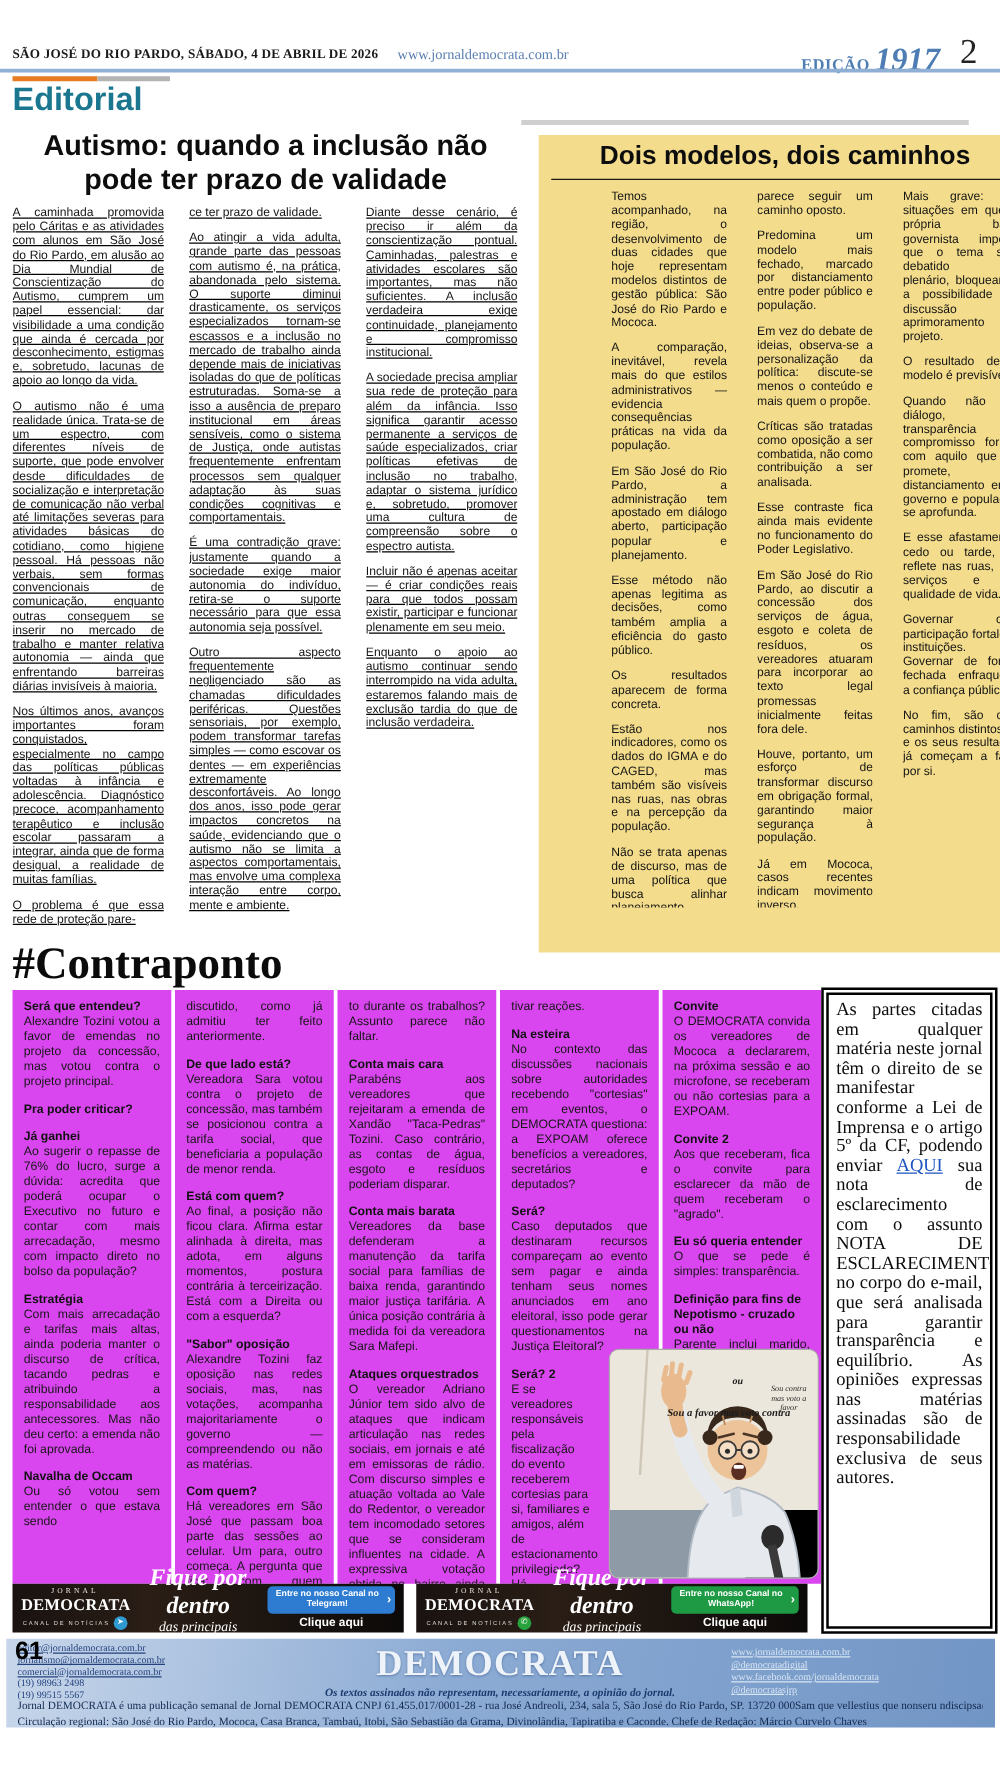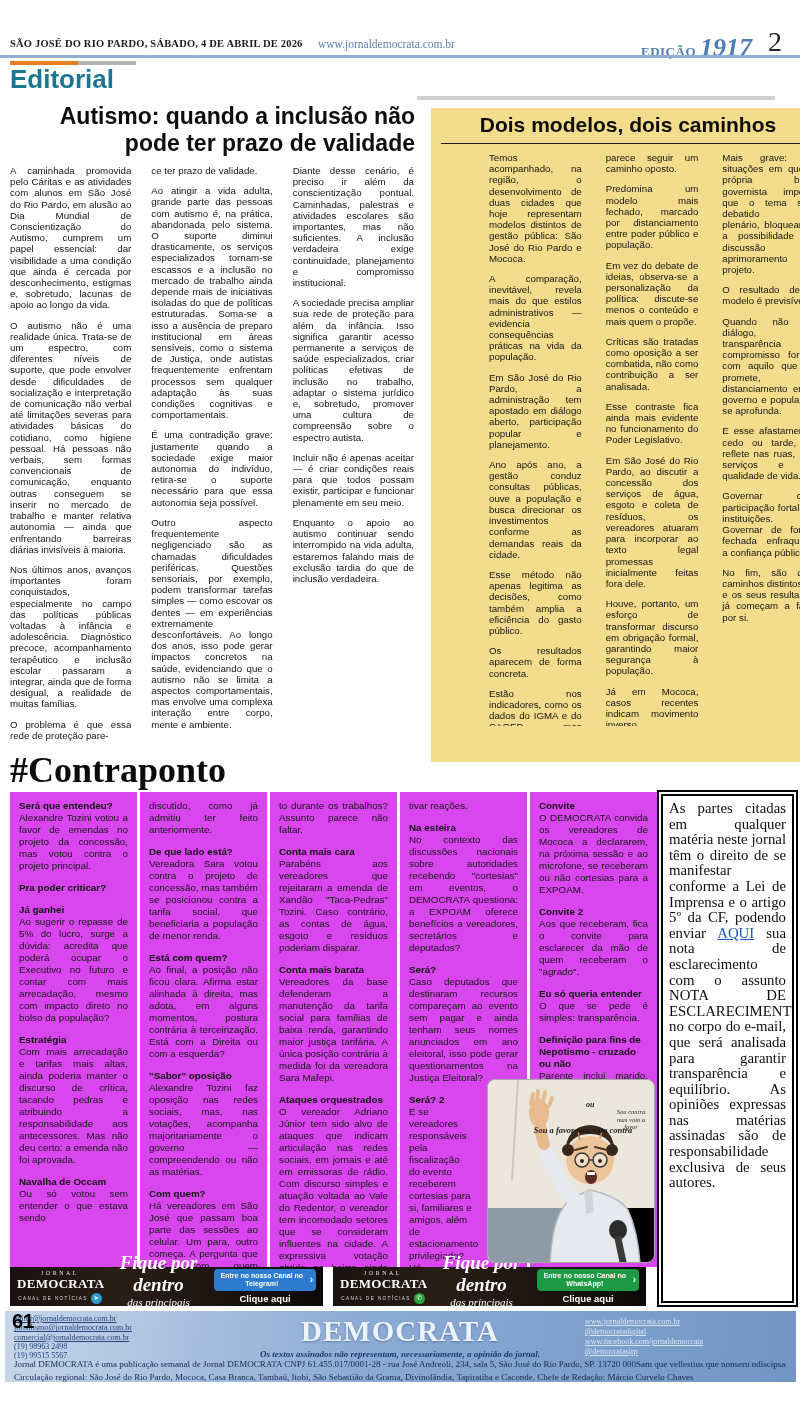--- a/index.html
+++ b/index.html
@@ -12,24 +12,24 @@
   .edition   { position:absolute; right:48px; top:33px; color:#4d7db3; font-family:"Liberation Serif", serif; white-space:nowrap; }
   .edition .ed-label { font-weight:bold; font-size:13px; letter-spacing:.5px; }
   .edition .ed-num   { font-weight:bold; font-style:italic; font-size:26px; }
   .page-num  { position:absolute; right:18px; top:26px; font:28px "Liberation Serif", serif; color:#222; }
   .rule-blue   { position:absolute; left:0; top:55px; width:800px; height:3px; background:#8fafd4; }
   .rule-orange { position:absolute; left:10px; top:61px; width:68px; height:4px; background:#e87c22; }
   .rule-gray   { position:absolute; left:78px; top:61px; width:58px; height:4px; background:#b3b3b3; }
   .section-label { position:absolute; left:10px; top:64px; font:bold 26px "Liberation Sans", sans-serif; color:#1b7790; }
 
   
-  .ed-title { position:absolute; left:10px; top:103px; width:405px; text-align:right;
+  .ed-title { position:absolute; left:10px; top:103px; width:405px; text-align:center;
               font:bold 23px/27px "Liberation Sans", sans-serif; color:#0d0d0d; }
   .ed-cols  { position:absolute; left:10px; top:165px; width:404px; height:596px;
-              display:flex; gap:20px; overflow:hidden; }
+              display:flex; gap:20px; overflow:hidden;text-decoration:underline; }
   .ed-cols .col { flex:1; overflow:hidden; }
   .para { font:9.7px/11.2px "Liberation Sans", sans-serif; color:#141414; text-align:justify;
           margin-bottom:9px; hyphens:auto; }
 
   
   .rule-gray2 { position:absolute; left:417px; top:96px; width:358px; height:4px; background:#cfcfcf; }
   .opinion-box { position:absolute; left:431px; top:108px; width:394px; height:654px;
                  background:#f3dc8b; padding:5px 10px 8px; }
   .op-title { font:bold 21px "Liberation Sans", sans-serif; color:#0d0d0d; text-align:center;
               border-bottom:1.5px solid #1a1a1a; padding-bottom:6px; margin-bottom:8px; }
@@ -142,21 +142,20 @@
     </div>
 
   <div class="rule-gray2"></div>
   <div class="opinion-box">
     <div class="op-title">Dois modelos, dois caminhos</div>
     <div class="op-cols" id="opinion-cols">
         <div class="col">
           <p class="para">Temos acompanhado, na região, o desenvolvimento de duas cidades que hoje representam modelos distintos de gestão pública: São José do Rio Pardo e Mococa.</p>
           <p class="para">A comparação, inevitável, revela mais do que estilos administrativos — evidencia consequências práticas na vida da população.</p>
           <p class="para">Em São José do Rio Pardo, a administração tem apostado em diálogo aberto, participação popular e planejamento.</p>
-          <p class="para">Ano após ano, a gestão conduz consultas públicas, ouve a população e busca direcionar os investimentos conforme as demandas reais da cidade.</p>
           <p class="para">Esse método não apenas legitima as decisões, como também amplia a eficiência do gasto público.</p>
           <p class="para">Os resultados aparecem de forma concreta.</p>
           <p class="para">Estão nos indicadores, como os dados do IGMA e do CAGED, mas também são visíveis nas ruas, nas obras e na percepção da população.</p>
           <p class="para">Não se trata apenas de discurso, mas de uma política que busca alinhar planejamento, execução e transparência.</p>
         </div>
         <div class="col">
           <p class="para">parece seguir um caminho oposto.</p>
           <p class="para">Predomina um modelo mais fechado, marcado por distanciamento entre poder público e população.</p>
           <p class="para">Em vez do debate de ideias, observa-se a personalização da política: discute-se menos o conteúdo e mais quem o propõe.</p>
           <p class="para">Críticas são tratadas como oposição a ser combatida, não como contribuição a ser analisada.</p>
@@ -177,21 +176,21 @@
       </div>
   </div>
 
   <div class="contra-heading">#Contraponto</div>
   <div class="contra-cols" id="contra-cols">
       <div class="contra-col">
         <div class="c-h">Será que entendeu?</div>
         <div class="c-t">Alexandre Tozini votou a favor de emendas no projeto da concessão, mas votou contra o projeto principal.</div>
         <div class="c-h">Pra poder criticar?</div>
         <div class="c-h">Já ganhei</div>
-        <div class="c-t">Ao sugerir o repasse de 5% do lucro, surge a dúvida: acredita que poderá ocupar o Executivo no futuro e contar com mais arrecadação, mesmo com impacto direto no bolso da população?</div>
+        <div class="c-t">Ao sugerir o repasse de 76% do lucro, surge a dúvida: acredita que poderá ocupar o Executivo no futuro e contar com mais arrecadação, mesmo com impacto direto no bolso da população?</div>
         <div class="c-h">Estratégia</div>
         <div class="c-t">Com mais arrecadação e tarifas mais altas, ainda poderia manter o discurso de crítica, tacando pedras e atribuindo a responsabilidade aos antecessores. Mas não deu certo: a emenda não foi aprovada.</div>
         <div class="c-h">Navalha de Occam</div>
         <div class="c-t">Ou só votou sem entender o que estava sendo</div>
       </div>
       <div class="contra-col">
         <div class="c-t">discutido, como já admitiu ter feito anteriormente.</div>
         <div class="c-h">De que lado está?</div>
         <div class="c-t">Vereadora Sara votou contra o projeto de concessão, mas também se posicionou contra a tarifa social, que beneficiaria a população de menor renda.</div>
         <div class="c-h">Está com quem?</div>

